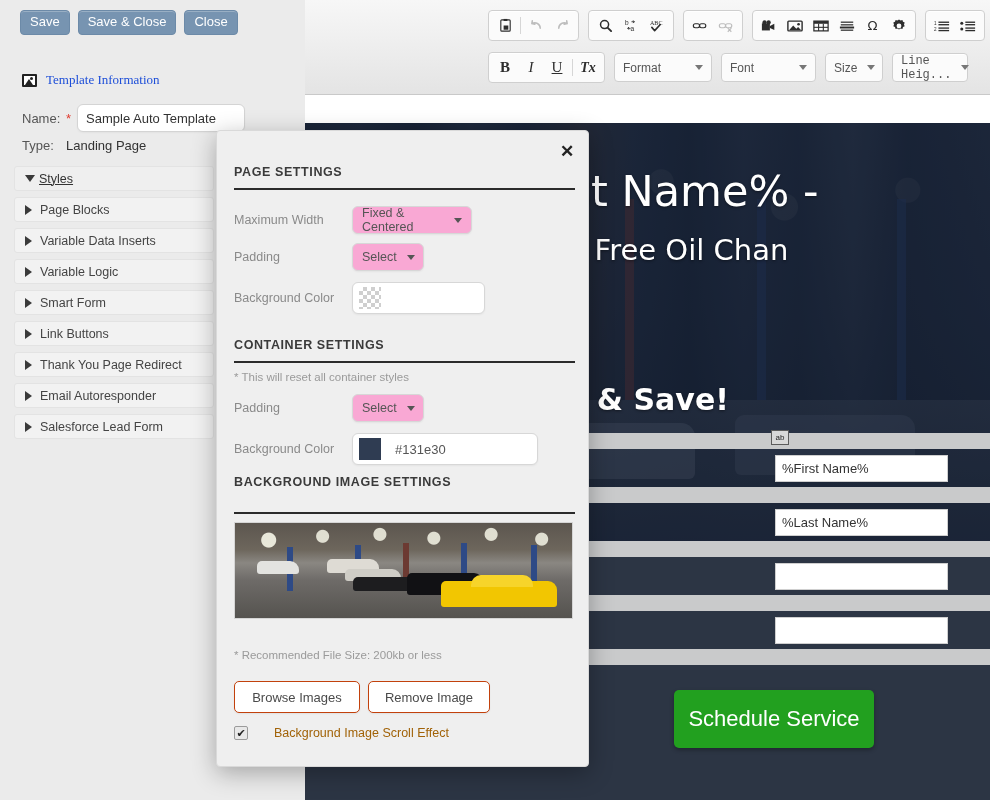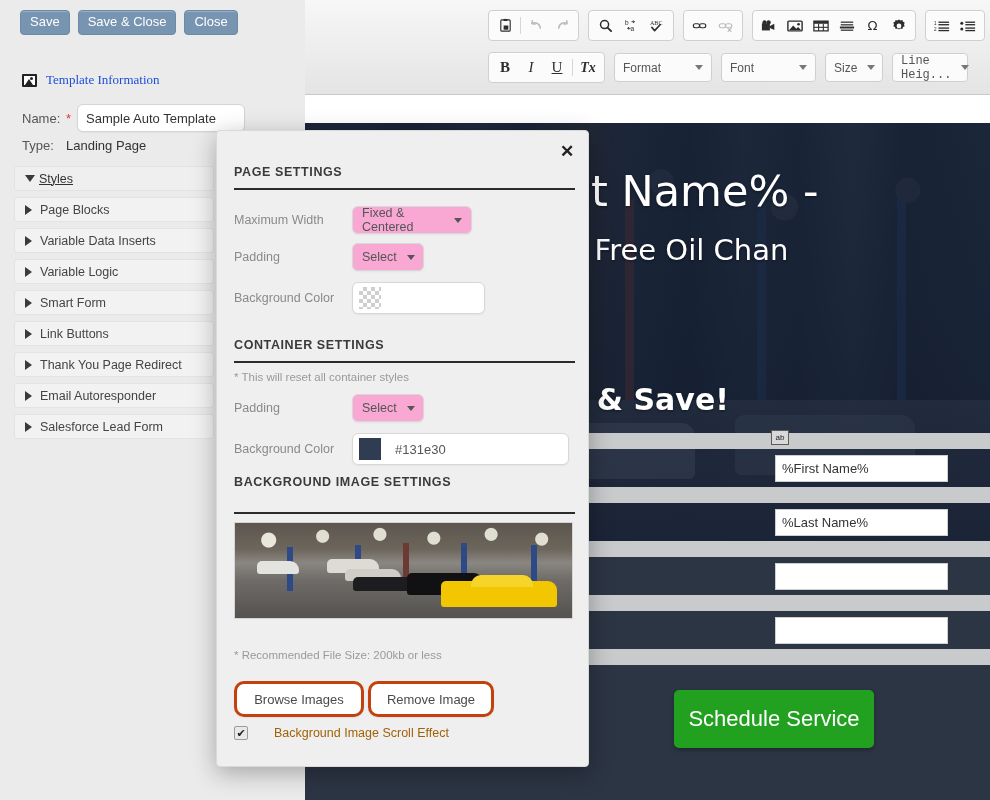--- a/index.html
+++ b/index.html
@@ -226,21 +226,21 @@
   }
   #sel-maxwidth{width:120px;}
   #sel-pad1{width:72px;}
   #sel-pad2{width:72px;}
   .color-field{
     background:#fff;border:1px solid #d7d7d7;border-radius:6px;height:32px;
     display:flex;align-items:center;padding:0 6px;box-sizing:border-box;
     box-shadow:0 1px 2px rgba(0,0,0,.05);cursor:pointer;
   }
   #color-field-page{width:133px;}
-  #color-field-container{width:217px;}
+  #color-field-container{width:186px;}
   .swatch{width:22px;height:22px;flex:0 0 auto;}
   .swatch.checker{
     background-image:
       linear-gradient(45deg,#cfcfcf 25%,transparent 25%,transparent 75%,#cfcfcf 75%),
       linear-gradient(45deg,#cfcfcf 25%,transparent 25%,transparent 75%,#cfcfcf 75%);
     background-size:8px 8px;background-position:0 0,4px 4px;background-color:#fff;
   }
   .color-text{font-size:13px;color:#555;margin-left:14px;}
   #note-reset{position:absolute;left:17px;font-size:11.5px;color:#9a9a9a;}
   #thumb{
@@ -254,21 +254,21 @@
       radial-gradient(circle at 43% 12%, rgba(255,255,240,.8) 0 6px, transparent 7px),
       radial-gradient(circle at 59% 16%, rgba(255,255,240,.8) 0 6px, transparent 7px),
       radial-gradient(circle at 76% 12%, rgba(255,255,240,.8) 0 6px, transparent 7px),
       radial-gradient(circle at 91% 17%, rgba(255,255,240,.8) 0 6px, transparent 7px),
       linear-gradient(to bottom,#5c564f 0%,#6d665c 28%,#8a8782 42%,#6e6b68 60%,#55534f 100%);
   }
   .t-lift{position:absolute;width:6px;background:#2e4a86;}
   .t-car{position:absolute;border-radius:5px 9px 3px 3px;}
   .note{position:absolute;left:17px;font-size:11.5px;color:#9a9a9a;}
   .wbtn{
-    position:absolute;background:#fff;border:3px solid #c2410c;border-radius:10px;
+    position:absolute;background:#fff;border:1px solid #c2410c;border-radius:5px;
     height:30px;display:flex;align-items:center;justify-content:center;
     font-size:13px;color:#4a4a4a;cursor:pointer;
     box-shadow:0 1px 2px rgba(0,0,0,.06);
   }
   #btn-browse{left:17px;top:550px;width:124px;}
   #btn-remove{left:151px;top:550px;width:120px;}
   #scroll-effect-row{position:absolute;left:17px;top:595px;display:flex;align-items:center;}
   .cbox{
     width:14px;height:14px;border:1px solid #9b9b9b;background:#e8e8e8;border-radius:2px;
     display:flex;align-items:center;justify-content:center;font-size:11px;color:#222;

